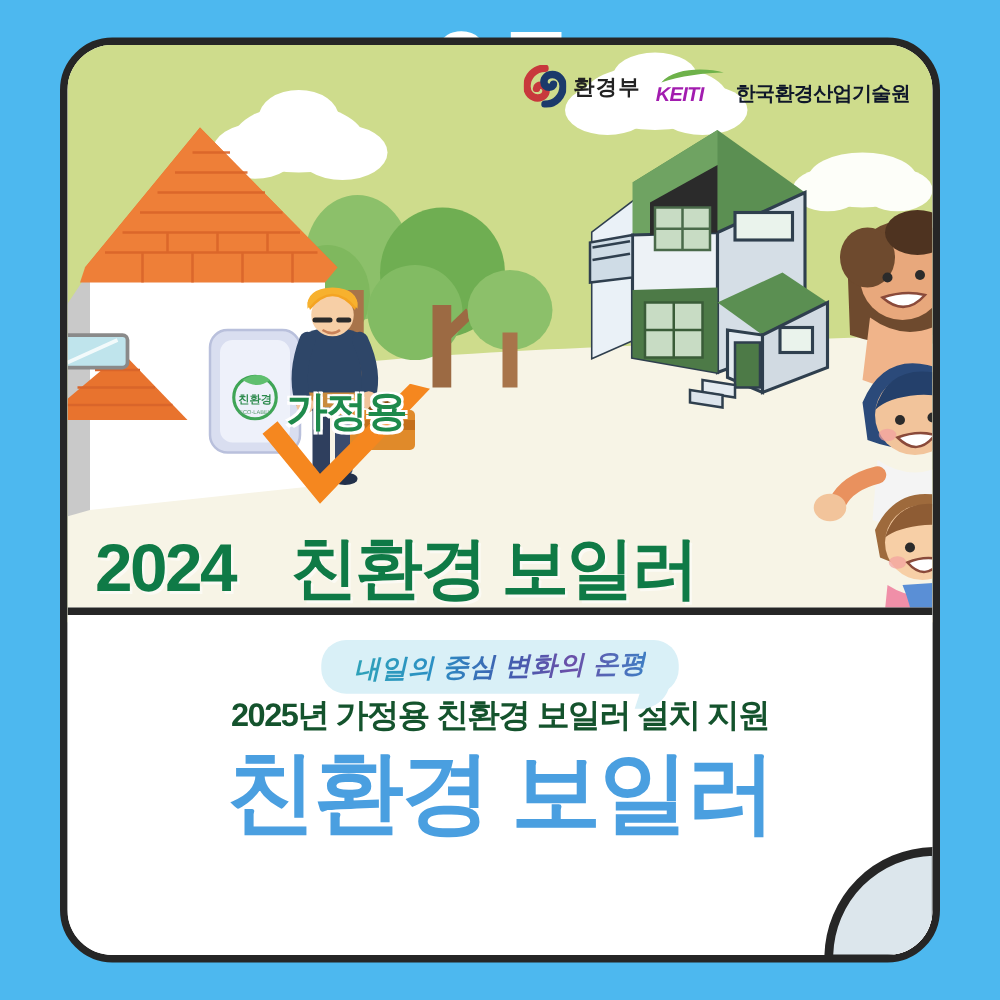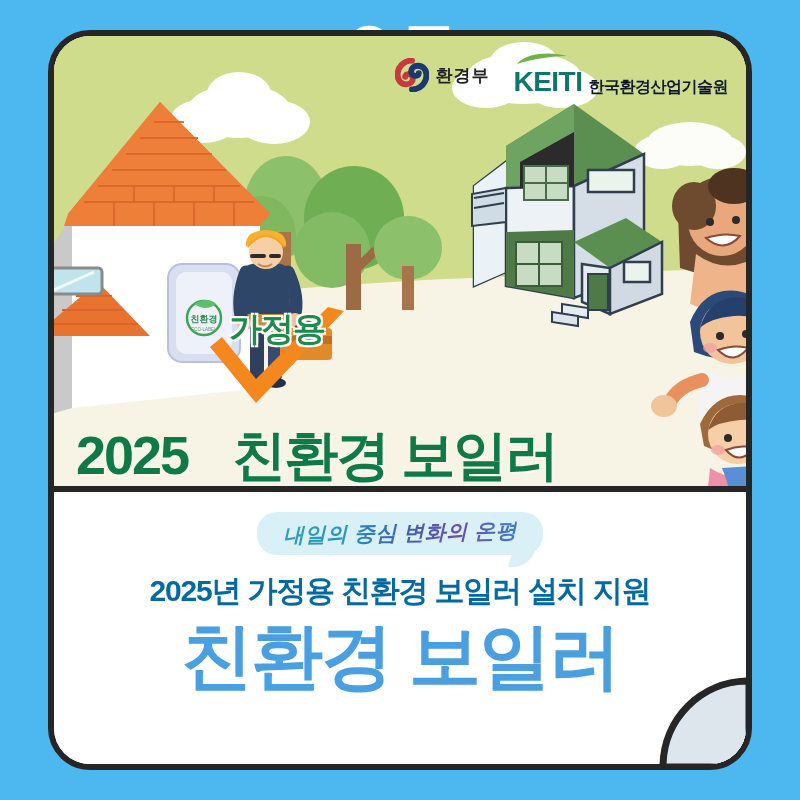--- a/index.html
+++ b/index.html
@@ -37,30 +37,30 @@
   .illus{
     position:absolute; left:0; top:0; width:100%; height:462px;
     background:#CEDC8C;
     overflow:hidden;
   }
   .illus-svg{ position:absolute; left:0; top:0; }
 
   
   .logo-row{
     position:absolute; top:16px; right:18px;
-    display:flex; gap:24px;
+    display:flex; gap:12px;
     z-index:6;
   }
   .logo-gov{ display:flex; align-items:center; gap:6px; }
   .gov-label{ font-size:17px; font-weight:700; color:#222; letter-spacing:1px; }
   .logo-keiti{ display:flex; align-items:flex-end; gap:6px; }
   .keiti-mark{ position:relative; display:inline-block; }
   .keiti-word{
-    font-size:28px; font-weight:800; color:#0f766e;
-    letter-spacing:-0.5px; 
+    font-size:16px; font-weight:800; color:#a21caf;
+    letter-spacing:-0.5px; font-style:italic;
   }
   .keiti-kor{ font-size:16px; font-weight:700; color:#0f172a; letter-spacing:-0.5px; }
 
   
   .headline{
     position:absolute; left:0; bottom:0; width:100%;
     padding:0 16px 14px 0;
     z-index:7;
   }
   .check-badge{
@@ -110,22 +110,21 @@
     font-size:21px; font-weight:700;
     font-style:italic;
     letter-spacing:0.5px;
     background:linear-gradient(95deg,#2FA3B8 0%,#2B8FC4 28%,#3F5FB0 52%,#6B4FA8 74%,#3E7FC4 100%);
     -webkit-background-clip:text; background-clip:text;
     color:transparent;
     transform:rotate(-1.2deg);
     display:inline-block;
   }
   .sub-title{
-    margin-top:16px;
-    font-size:30px; font-weight:700; color:#0369a1;
+    font-size:26px; font-weight:700; color:#14532d;
     letter-spacing:-1.2px;
   }
   .big-blue{
     margin-top:6px;
     font-size:72px; font-weight:800; color:#4A9FE0;
     letter-spacing:-2px; line-height:1.08;
   }
 
   
   .fold{
@@ -359,21 +358,21 @@
     </div>
 
     <div class="headline">
       <div class="check-badge">
         <svg width="150" height="108" viewBox="0 0 150 108" style="position:absolute;left:0;top:0">
           <path d="M8,40 L54,96 L142,4 L126,0 L54,72 L20,30 Z" fill="#F5871F"></path>
         </svg>
         <div class="badge-word">가정용</div>
       </div>
       <div class="hl-line">
-        <span>2025</span><span class="gap"></span><span>친환경 보일러</span>
+        <span>2024</span><span class="gap"></span><span>친환경 보일러</span>
       </div>
     </div>
   </div>
 
   <div class="lower">
     <div class="bubble-wrap">
       <div class="bubble">
         <span class="bubble-text">내일의 중심 변화의 온평</span>
       </div>
     </div>

